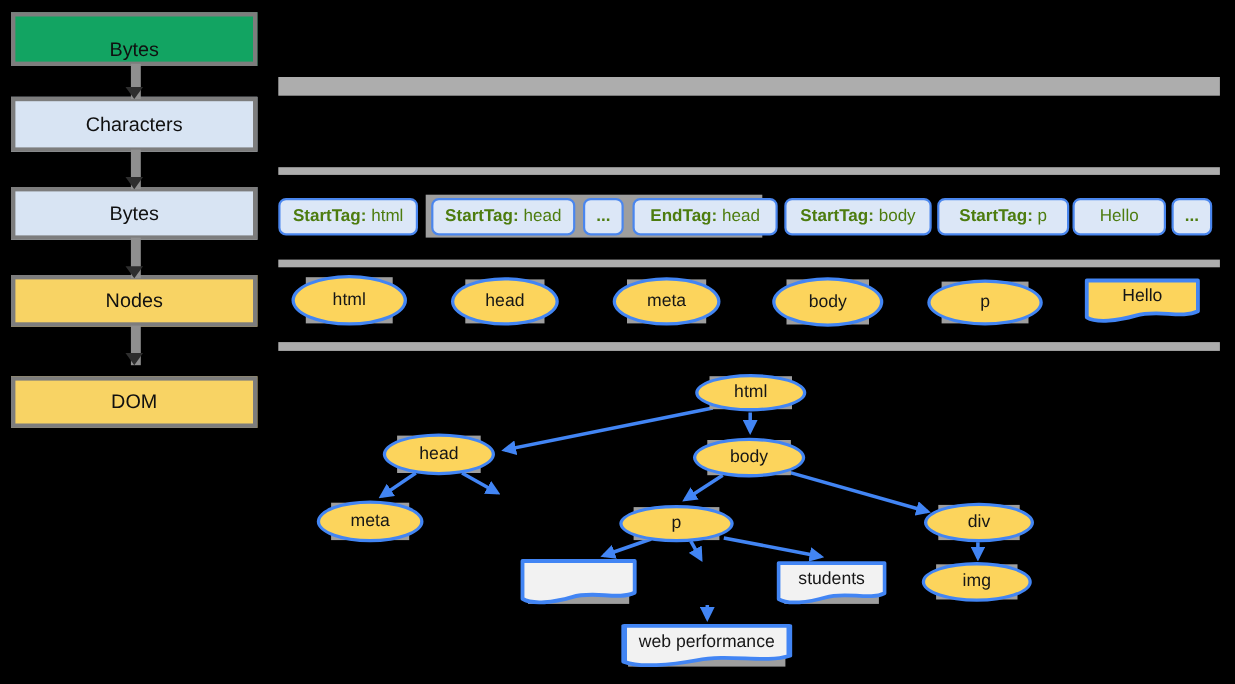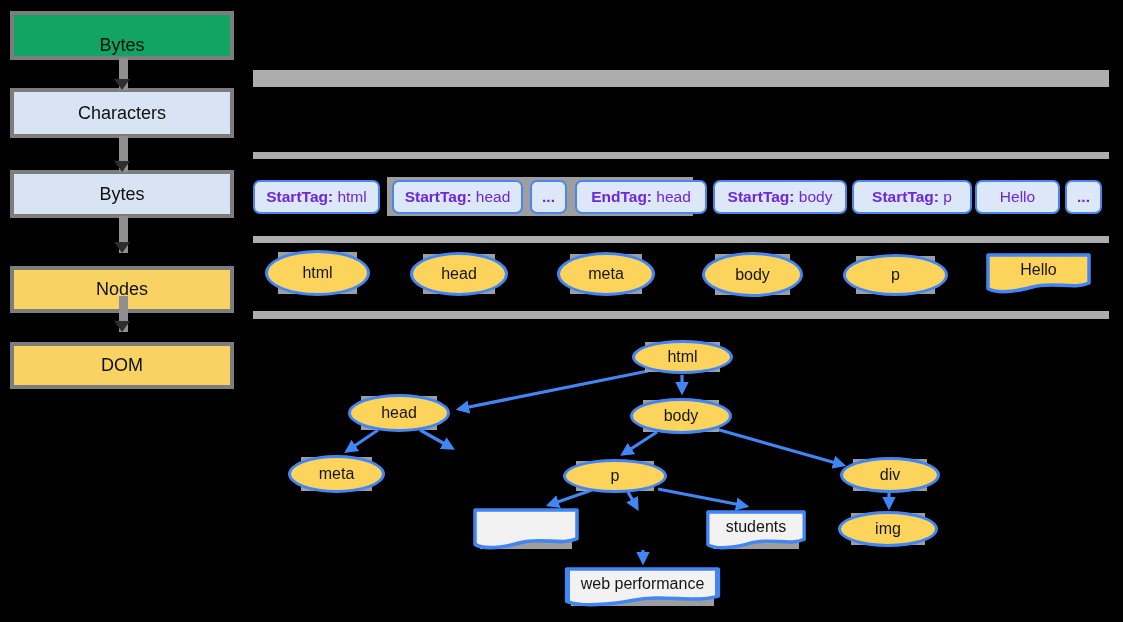--- a/index.html
+++ b/index.html
@@ -23,21 +23,21 @@
     border-top:11px solid #2e2e2e;
   }
   
   .hbar{position:absolute;left:253px;width:856px;background:#adadad;}
   .tok-shadow{position:absolute;background:#9e9e9e;}
   
   .token{
     position:absolute;top:180px;height:34px;box-sizing:border-box;
     background:#dce7f7;border:2.5px solid #4a86ee;border-radius:7px;
     display:flex;align-items:center;justify-content:center;
-    font-size:15.5px;color:#6d28d9;white-space:pre;z-index:3;
+    font-size:15.5px;color:#4d7c0f;white-space:pre;z-index:3;
   }
   .token b{font-weight:700;}
   
   .nodew{position:absolute;z-index:3;}
   .nshadow{position:absolute;left:13px;right:13px;top:2px;bottom:2px;background:#9e9e9e;}
   .tnshadow{position:absolute;left:8px;right:8px;top:3px;bottom:1px;background:#9e9e9e;}
   .ell{
     position:absolute;inset:0;border-radius:50%;background:#fcd45c;
     border:3px solid #4285f4;box-sizing:border-box;
     display:flex;align-items:center;justify-content:center;font-size:16px;color:#161616;
@@ -56,21 +56,21 @@
 
   <div class="fc-box fc-green" style="top:11px;height:49px">
       <span>Bytes</span>
     </div>
   <div class="fc-box fc-blue" style="top:88px;height:50px">
       <span>Characters</span>
     </div>
   <div class="fc-box fc-blue" style="top:170px;height:48px">
       <span>Bytes</span>
     </div>
-  <div class="fc-box fc-yellow" style="top:266px;height:47px">
+  <div class="fc-box fc-yellow" style="top:250px;height:47px">
       <span>Nodes</span>
     </div>
   <div class="fc-box fc-yellow" style="top:342px;height:47px">
       <span>DOM</span>
     </div>
 
   <div class="fc-connector" style="top:58px;height:32px">
       <div class="fc-arrowhead"></div>
     </div>
   <div class="fc-connector" style="top:136px;height:36px">

